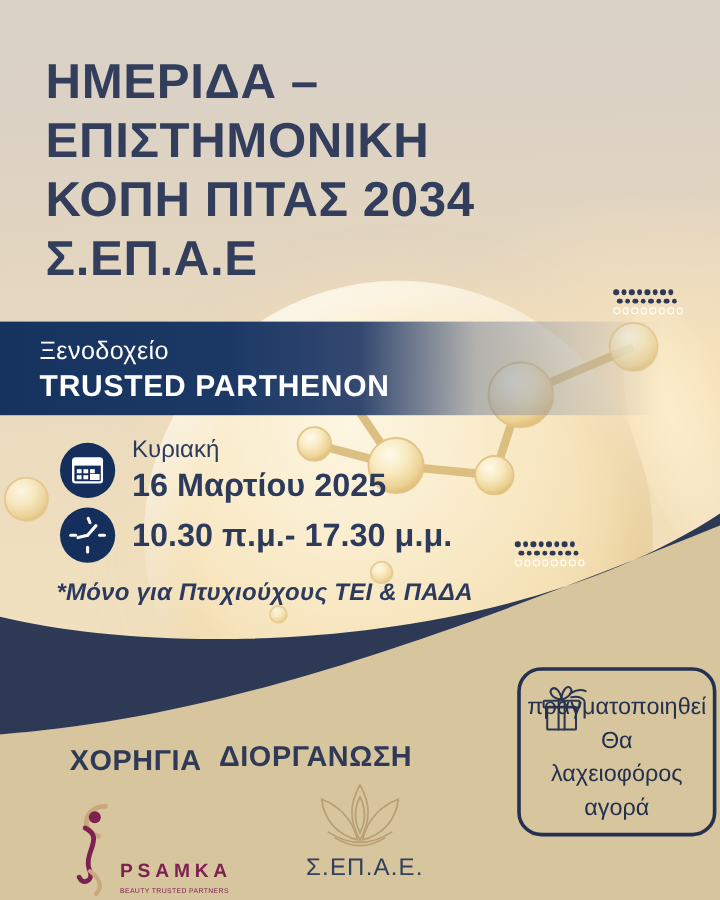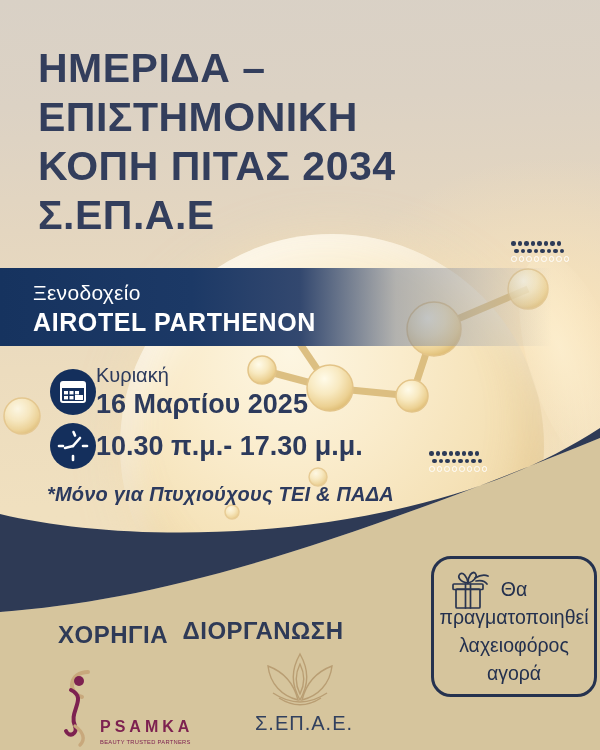--- a/index.html
+++ b/index.html
@@ -41,21 +41,21 @@
   
   .banner{
     left:0;top:268px;width:600px;height:78px;box-sizing:border-box;
     padding:13px 0 12px 33px;color:#fff;
     background:linear-gradient(90deg,#16335f 0%,#1c3966 32%,#33486f 50%,rgba(120,130,150,.55) 66%,rgba(165,168,175,.40) 80%,rgba(175,176,180,0) 92%);
   }
   .banner .venue-label{font-size:21px;font-weight:400;letter-spacing:.3px;}
   .banner .venue-name{font-size:25px;font-weight:700;letter-spacing:.6px;margin-top:3px;}
 
   
-  .info-row{display:flex;align-items:center;color:#2c3a5c;}
+  .info-row{display:flex;align-items:center;gap:14px;color:#2c3a5c;}
   .row-date{left:50px;top:364px;}
   .row-time{left:50px;top:423px;}
   .circle-icon{width:46px;height:46px;border-radius:50%;background:#142f5c;flex:0 0 auto;
     display:flex;align-items:center;justify-content:center;}
   .date-day{font-size:20px;font-weight:400;}
   .date-full{font-size:27px;font-weight:700;margin-top:2px;}
   .time-range{font-size:27px;font-weight:700;}
   .note{left:47px;top:483px;font-size:20px;font-weight:700;font-style:italic;color:#2c3a5e;letter-spacing:.2px;}
 
   
@@ -183,21 +183,21 @@
         <span class="dot"></span>
         <span class="dot"></span>
         <span class="dot"></span>
         <span class="dot"></span>
         <span class="dot"></span>
       </div>
     </div>
 
   <div class="abs banner">
     <div class="venue-label">Ξενοδοχείο</div>
-    <div class="venue-name">AIROTEL PARTHENON</div>
+    <div class="venue-name">TRUSTED PARTHENON</div>
   </div>
 
   <div class="abs info-row row-date">
     <div class="circle-icon">
       <svg width="26" height="24" viewBox="0 0 26 24">
         <rect x="1" y="2" width="24" height="20" rx="2" fill="none" stroke="#fff" stroke-width="2"></rect>
         <rect x="1" y="2" width="24" height="6" fill="#fff"></rect>
         <g fill="#fff">
           <rect x="4" y="11" width="4" height="3.4"></rect>
             <rect x="9.5" y="11" width="4" height="3.4"></rect>
@@ -244,22 +244,22 @@
         <rect x="5" y="14" width="30" height="5.5" rx="1"></rect>
         <line x1="17.5" y1="14" x2="17.5" y2="38"></line>
         <line x1="22.5" y1="14" x2="22.5" y2="38"></line>
         <path d="M20,13 C12,12 9,7 12,4 C15,2 19,6 20,13 Z"></path>
         <path d="M20,13 C27,11 30,6 27,3 C24,1 20,6 20,13 Z"></path>
         <path d="M27,8 C32,5 36,4 40,6"></path>
         <path d="M28,11 C33,10 37,11 39,14"></path>
       </g>
     </svg>
     <div class="raffle-lines">
+      <div>πραγματοποιηθεί</div>
       <div>Θα</div>
-      <div>πραγματοποιηθεί</div>
       <div>λαχειοφόρος</div>
       <div>αγορά</div>
     </div>
   </div>
 
   <div class="abs heading sponsor-heading">ΧΟΡΗΓΙΑ</div>
   <div class="abs heading organizer-heading">ΔΙΟΡΓΑΝΩΣΗ</div>
 
   <div class="abs psamka">
     <svg width="44" height="82" viewBox="0 0 44 82">

